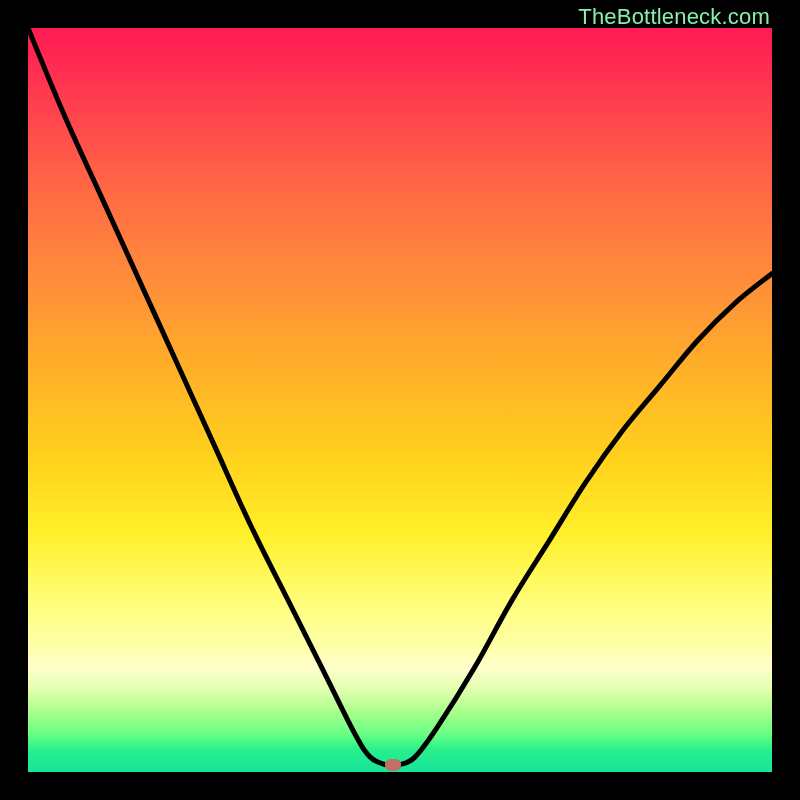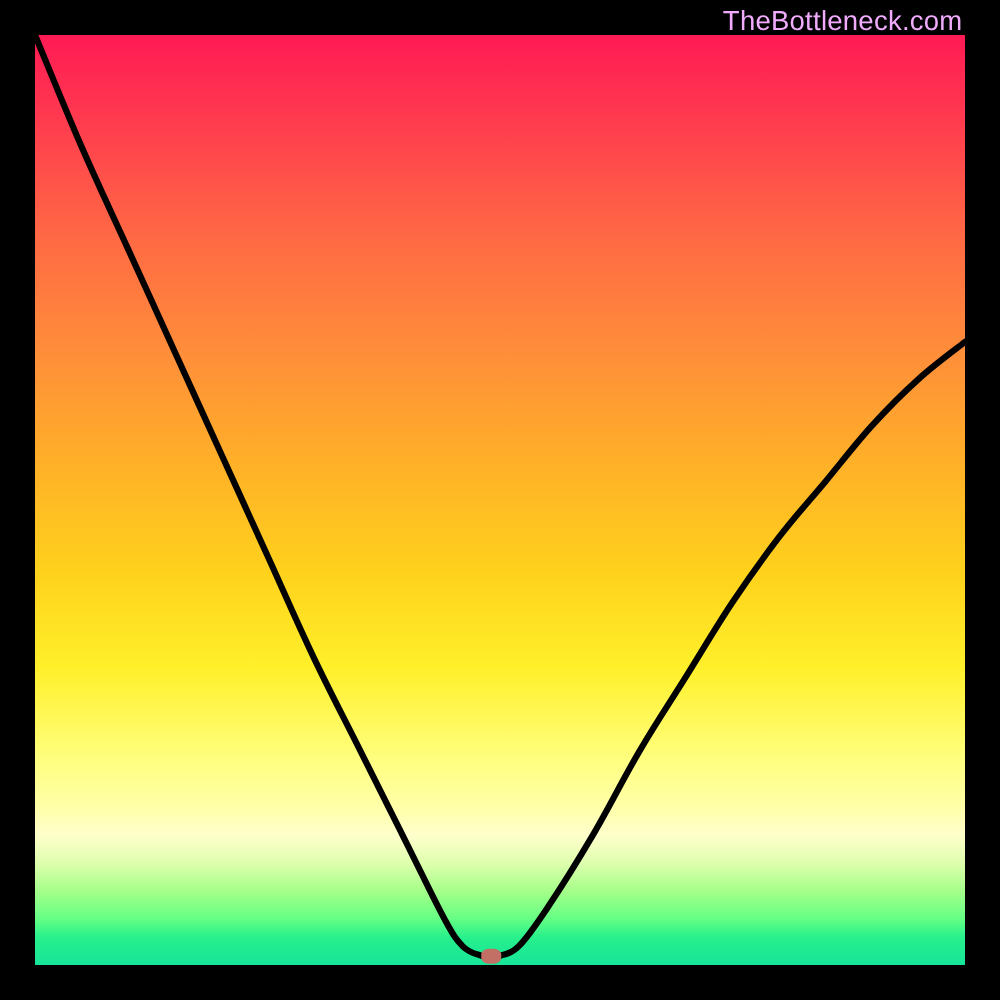--- a/index.html
+++ b/index.html
@@ -41,21 +41,21 @@
       #a6ff8a 92%,
       #66ff84 95%,
       #28f08c 97%,
       #16e49a 100%
     );
   }
   .watermark {
     position: absolute;
     top: 4px;
     right: 30px;
-    color: #f0abfc;
+    color: #86efac;
     font-size: 22px;
     letter-spacing: 0.2px;
     user-select: none;
   }
   svg.curve {
     position: absolute;
     left: 0;
     top: 0;
     width: 744px;
     height: 744px;

